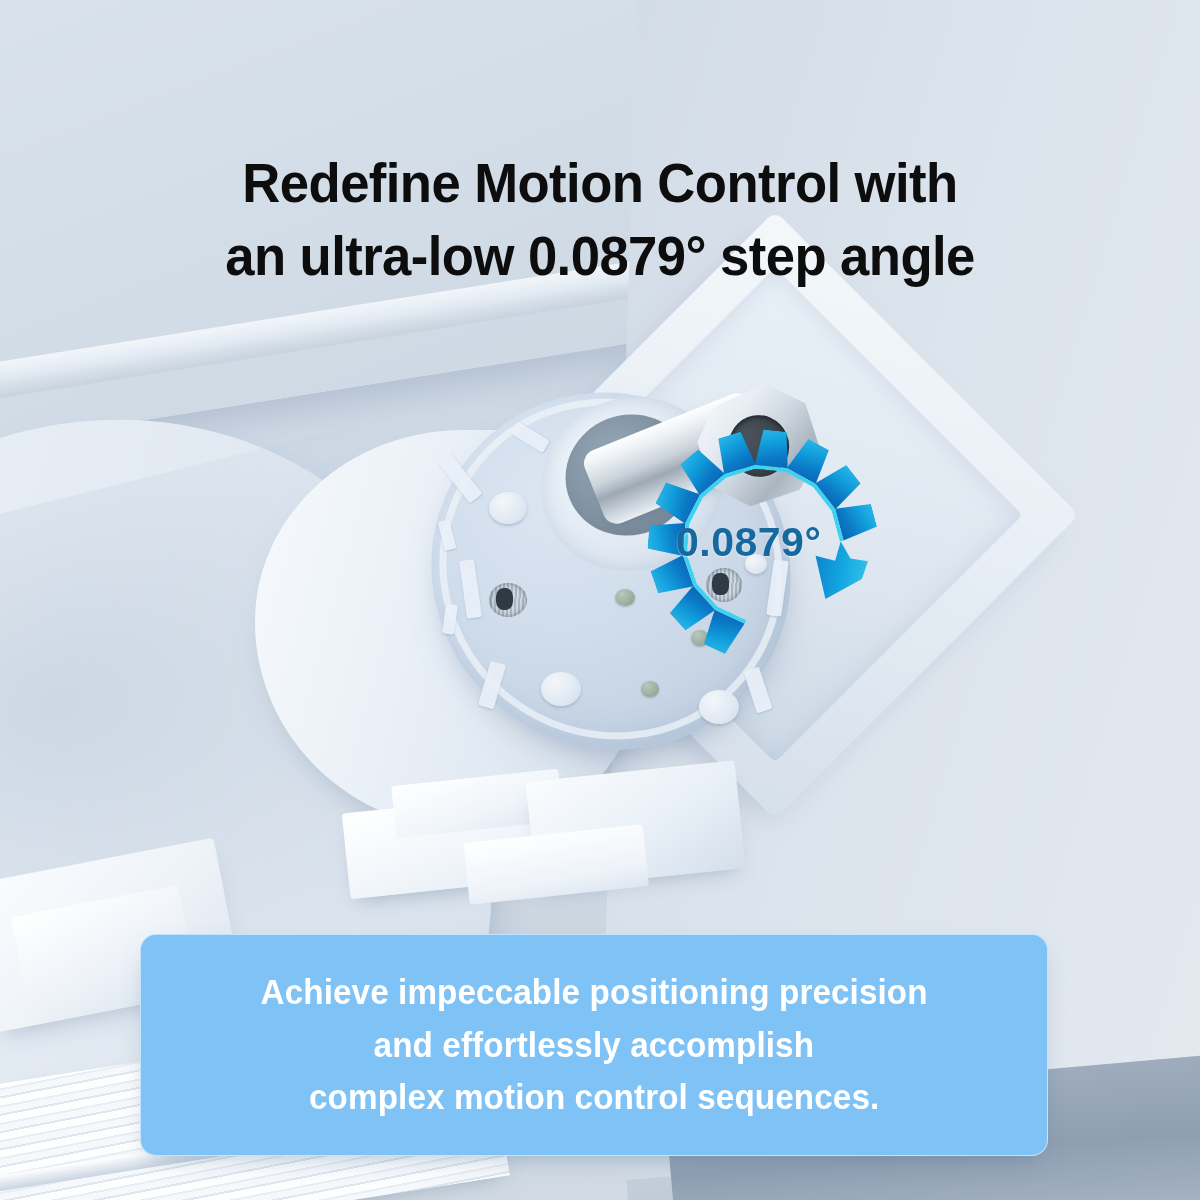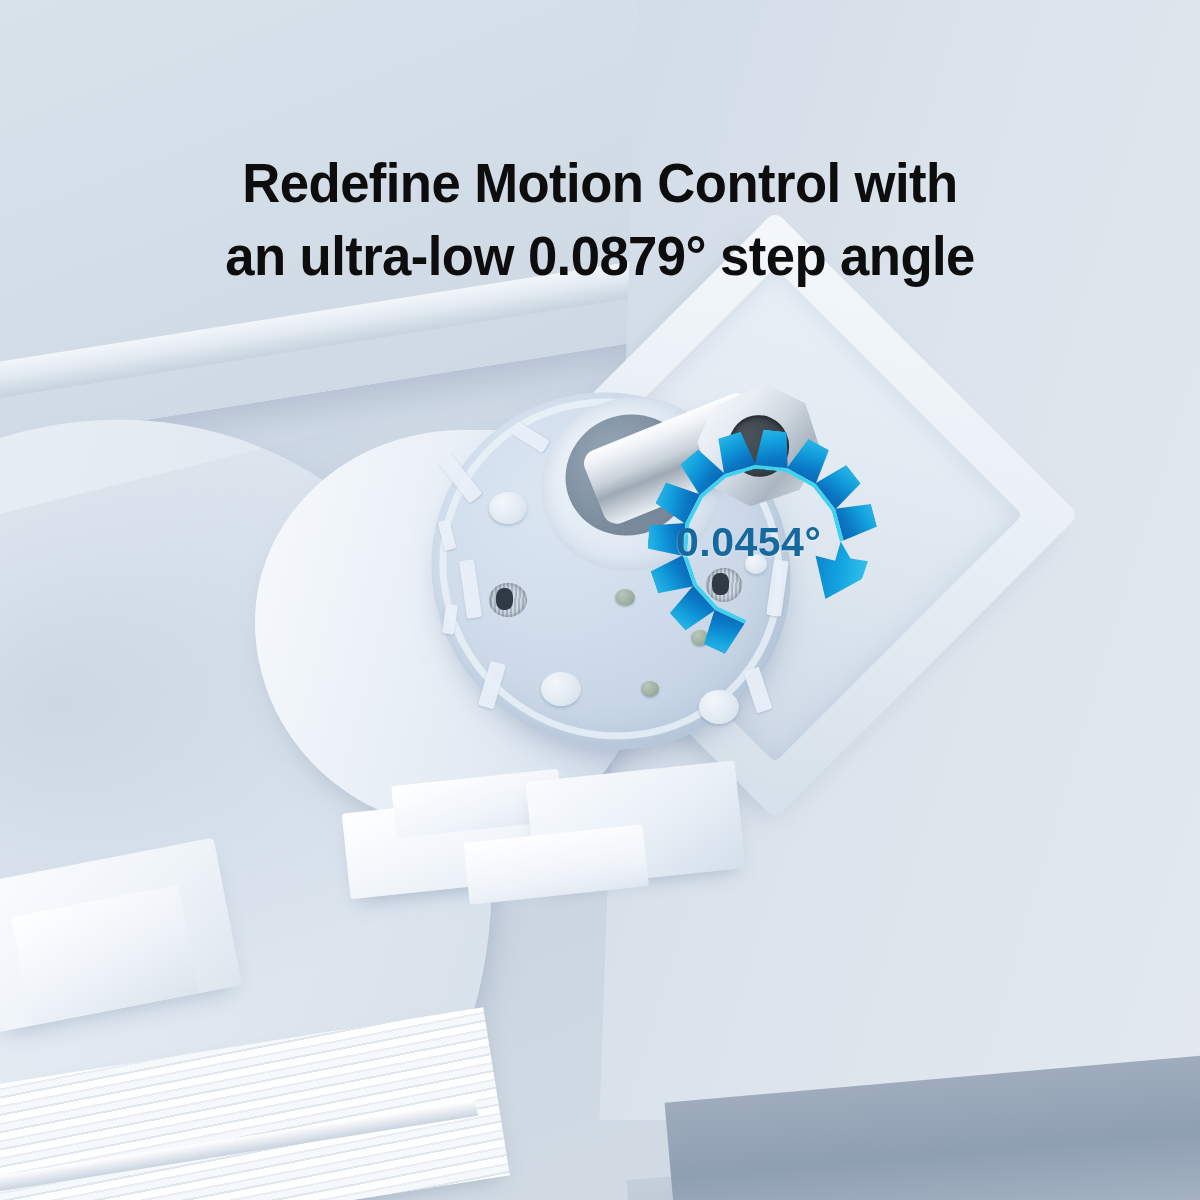--- a/index.html
+++ b/index.html
@@ -447,21 +447,26 @@
     <div class="seg" style="transform:rotate(297deg);"></div>
     <div class="seg" style="transform:rotate(320deg);"></div>
     <div class="seg" style="transform:rotate(343deg);"></div>
     <div class="seg" style="transform:rotate(6deg);"></div>
     <div class="seg" style="transform:rotate(29deg);"></div>
     <div class="seg" style="transform:rotate(52deg);"></div>
     <div class="seg" style="transform:rotate(75deg);"></div>
     <div class="arrow" style="transform:rotate(118deg);"></div>
   </div>
 
-  <div class="angle-label">0.0454°</div>
+  <div class="angle-label">0.0879°</div>
 
   <div class="heading">
     <span class="l1">Redefine Motion Control with</span>
     <span class="l2">an ultra-low 0.0879° step angle</span>
   </div>
 
+  <div class="caption">
+    <p>Achieve impeccable positioning precision</p>
+    <p>and effortlessly accomplish</p>
+    <p>complex motion control sequences.</p>
+  </div>
 
 </div>
 
 </body></html>

